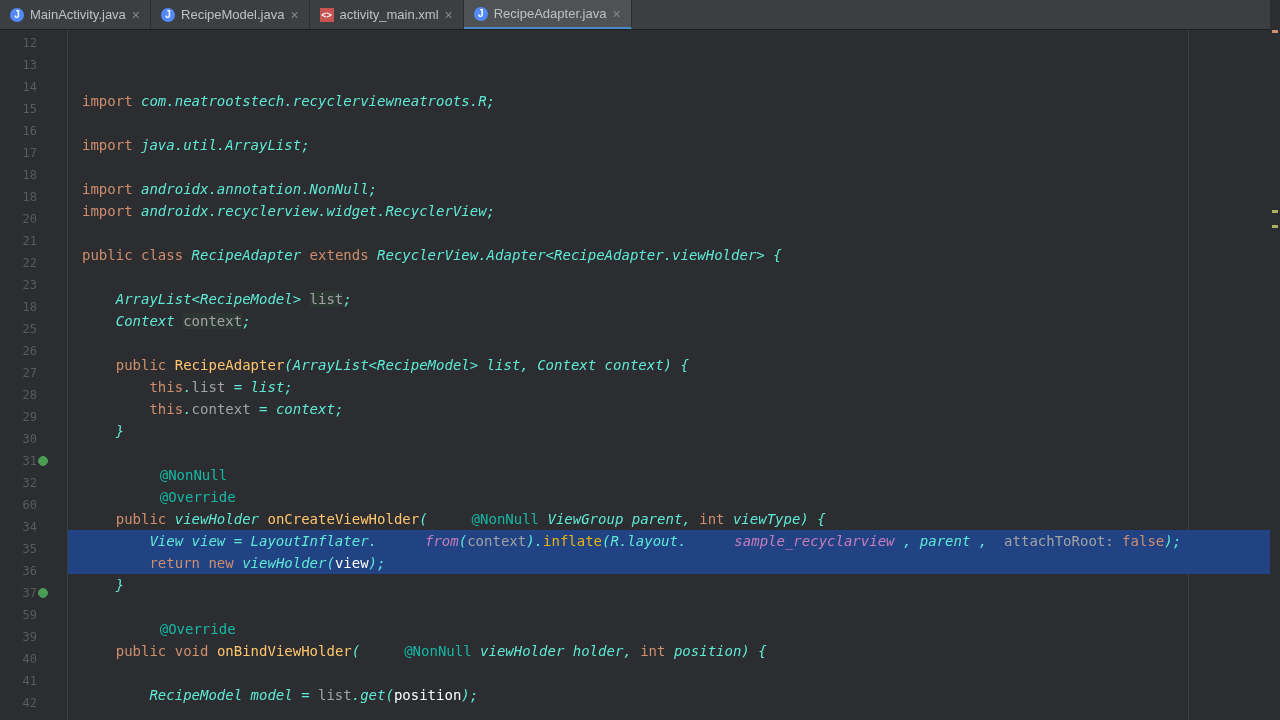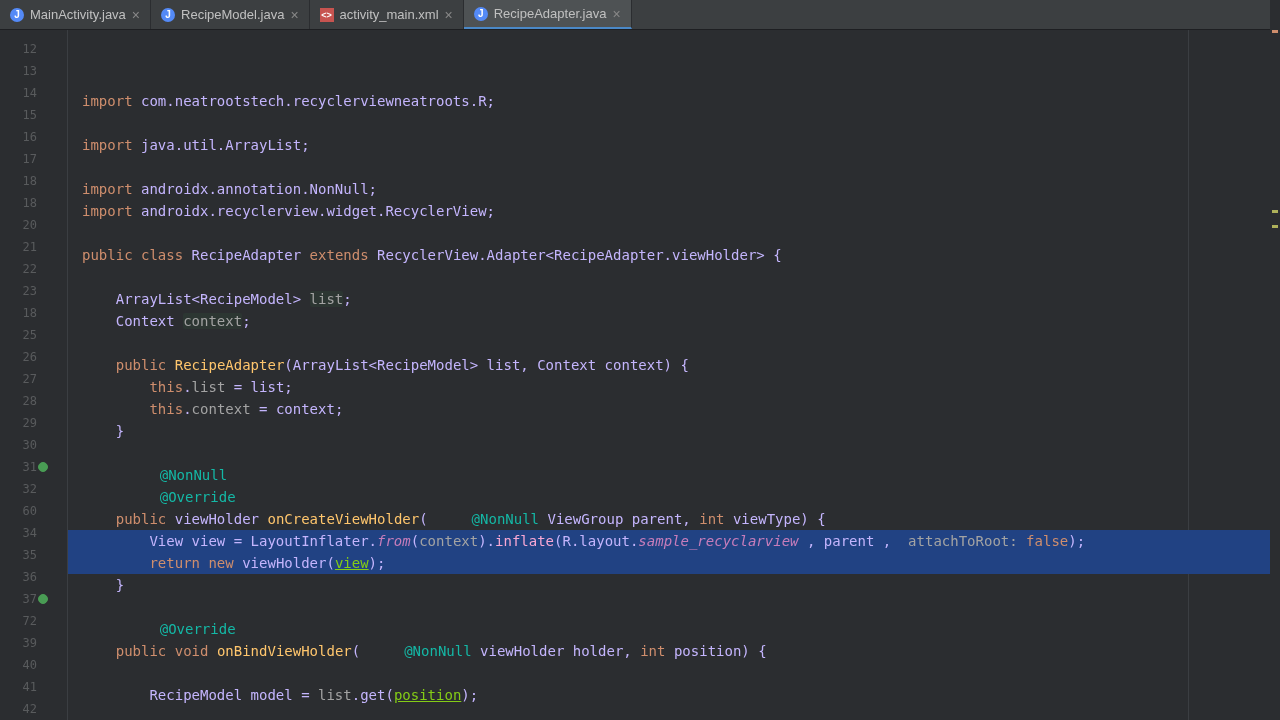--- a/index.html
+++ b/index.html
@@ -53,21 +53,21 @@
   display: flex;
   height: calc(100% - 30px);
 }
 .gutter {
   width: 68px;
   background: #2b2d30;
   border-right: 1px solid #3b3e42;
   text-align: right;
   font-size: 12px;
   color: #595b5d;
-  padding-top: 8px;
+  padding-top: 2px;
   font-family: 'Consolas', monospace;
   flex-shrink: 0;
 }
 .gutter .ln { height: 22px; padding-right: 30px; display:flex; justify-content:flex-end; align-items:center; position:relative;}
 .gutter .ln .mark {
   position: absolute; left: 38px; width:10px; height:10px; 
   border: 1px solid #5f6163; border-radius:2px;
 }
 .gutter .ln .mark.g { background: #499c54; border-color:#499c54; border-radius:5px;}
 .code-area {
@@ -80,28 +80,28 @@
 .line {
   height: 22px;
   padding-left: 14px;
   display: flex;
   align-items: center;
   position: relative;
 }
 .line.sel { background: #214283; }
 
 .kw { color: #cf8e6d; }
-.fn { color: #f9a8d4; }
+.fn { color: #eab308; }
 .fnDef { color: #ffc66d; }
 .ann { color: #14b8a6; margin-left: 44px; }
 .fld { color: #a3a3a3; }
-.fldI { color: #c77dbb; font-style: italic; }
-.prm { color: #84cc16; text-decoration: underline; }
+.fldI { color: #c77dbb; font-style: italic; margin-left: 48px; }
+.prm { color: #ffffff; }
 .hint { color: #a3a3a3; font-style: normal; }
-.txt { color: #c4b5fd; }
+.txt { color: #5eead4; font-style: italic; }
 .bg-hl { background:#32593d33; border-radius:2px;}
 .rmargin{
   position:absolute; top:0; bottom:0; left:1120px; width:1px; background:#3b3e42;
 }
 .err-stripe{
   position:absolute; right:0; top:0; width:10px; height:100%; background:#2b2d30;
 }
 .err-stripe div{ position:absolute; right:2px; width:6px; height:3px;}
 </style>
 </head>
@@ -151,21 +151,21 @@
       <div class="ln">28</div>
       <div class="ln">29</div>
       <div class="ln">30</div>
       <div class="ln">31<span class="mark g"></span></div>
       <div class="ln">32</div>
       <div class="ln">60</div>
       <div class="ln">34</div>
       <div class="ln">35</div>
       <div class="ln">36</div>
       <div class="ln">37<span class="mark g"></span></div>
-      <div class="ln">72</div>
+      <div class="ln">59</div>
       <div class="ln">39</div>
       <div class="ln">40</div>
       <div class="ln">41</div>
       <div class="ln">42</div>
     </div>
   <div class="code-area" id="code">
     <div class="rmargin"></div>
   <div class="line"><span class="kw">import</span><span class="txt"> com.neatrootstech.recyclerviewneatroots.R;</span></div><div class="line"></div><div class="line"><span class="kw">import</span><span class="txt"> java.util.ArrayList;</span></div><div class="line"></div><div class="line"><span class="kw">import</span><span class="txt"> androidx.annotation.NonNull;</span></div><div class="line"><span class="kw">import</span><span class="txt"> androidx.recyclerview.widget.RecyclerView;</span></div><div class="line"></div><div class="line"><span class="kw">public class</span><span class="txt"> RecipeAdapter </span><span class="kw">extends</span><span class="txt"> RecyclerView.Adapter&lt;RecipeAdapter.viewHolder&gt; {</span></div><div class="line"></div><div class="line"><span class="txt">    ArrayList&lt;RecipeModel&gt; </span><span class="fld bg-hl">list</span><span class="txt">;</span></div><div class="line"><span class="txt">    Context </span><span class="fld bg-hl">context</span><span class="txt">;</span></div><div class="line"></div><div class="line"><span class="txt">    </span><span class="kw">public</span><span class="txt"> </span><span class="fnDef">RecipeAdapter</span><span class="txt">(ArrayList&lt;RecipeModel&gt; list, Context context) {</span></div><div class="line"><span class="txt">        </span><span class="kw">this</span><span class="txt">.</span><span class="fld">list</span><span class="txt"> = list;</span></div><div class="line"><span class="txt">        </span><span class="kw">this</span><span class="txt">.</span><span class="fld">context</span><span class="txt"> = context;</span></div><div class="line"><span class="txt">    }</span></div><div class="line"></div><div class="line"><span class="txt">    </span><span class="ann">@NonNull</span></div><div class="line"><span class="txt">    </span><span class="ann">@Override</span></div><div class="line"><span class="txt">    </span><span class="kw">public</span><span class="txt"> viewHolder </span><span class="fnDef">onCreateViewHolder</span><span class="txt">(</span><span class="ann">@NonNull</span><span class="txt"> ViewGroup parent, </span><span class="kw">int</span><span class="txt"> viewType) {</span></div><div class="line sel"><span class="txt">        View view = LayoutInflater.</span><span class="fldI">from</span><span class="txt">(</span><span class="fld">context</span><span class="txt">).</span><span class="fn">inflate</span><span class="txt">(R.layout.</span><span class="fldI">sample_recyclarview</span><span class="txt"> , parent ,  </span><span class="hint">attachToRoot: </span><span class="kw">false</span><span class="txt">);</span></div><div class="line sel"><span class="txt">        </span><span class="kw">return new</span><span class="txt"> viewHolder(</span><span class="prm">view</span><span class="txt">);</span></div><div class="line"><span class="txt">    }</span></div><div class="line"></div><div class="line"><span class="txt">    </span><span class="ann">@Override</span></div><div class="line"><span class="txt">    </span><span class="kw">public void</span><span class="txt"> </span><span class="fnDef">onBindViewHolder</span><span class="txt">(</span><span class="ann">@NonNull</span><span class="txt"> viewHolder holder, </span><span class="kw">int</span><span class="txt"> position) {</span></div><div class="line"></div><div class="line"><span class="txt">        RecipeModel model = </span><span class="fld">list</span><span class="txt">.get(</span><span class="prm">position</span><span class="txt">);</span></div><div class="line"></div><div class="line"></div></div>
   <div class="err-stripe">
     <div style="top:30px;background:#cf8e6d"></div>

